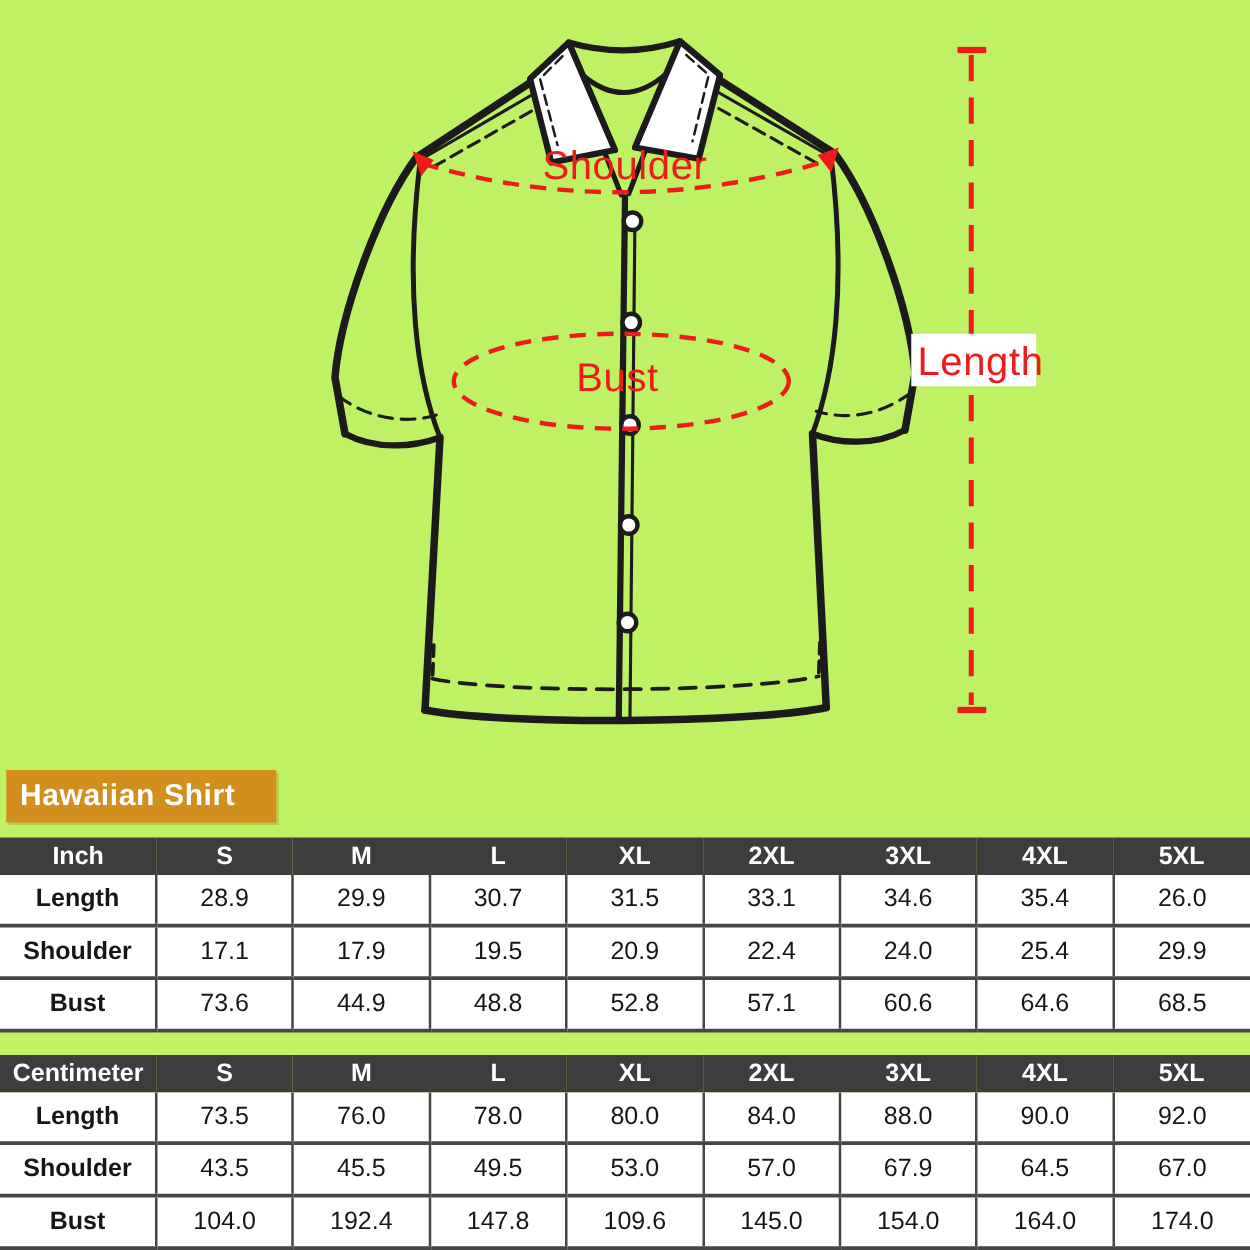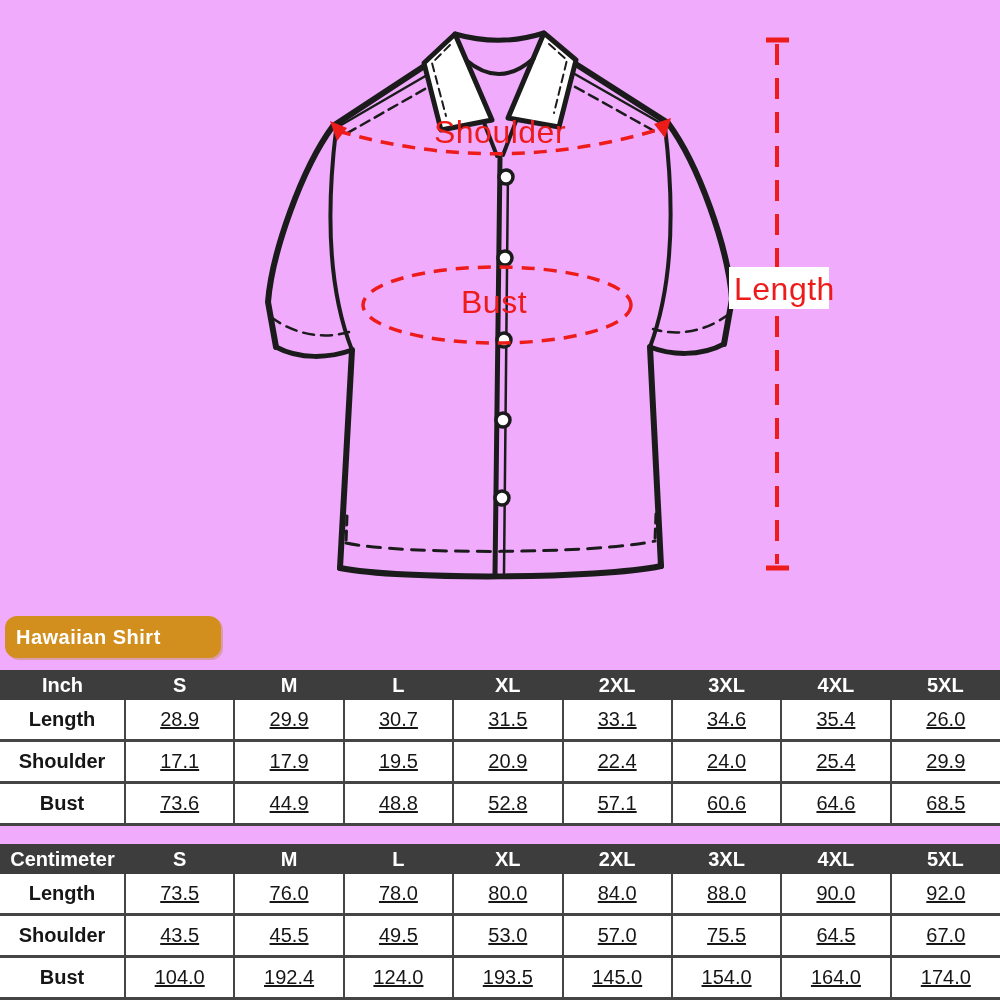--- a/index.html
+++ b/index.html
@@ -1,58 +1,57 @@
 <!DOCTYPE html>
 <html style="--red: #ee1b1b; --banner-bg: #d28f1e; --header-bg: #3d3d3d; --line: #454545;"><head>
 <meta charset="utf-8">
 <style>
   html,body { margin:0; padding:0; background:#fff; }
   .canvas {
     position:relative; width:1000px; height:1000px;
-    background:#f0abfc; overflow:hidden;
+    background:#bef264; overflow:hidden;
     font-family:"Liberation Sans", sans-serif;
   }
   .shirt-svg { position:absolute; top:0; left:0; display:block; }
 
   .annot-stroke { stroke: var(--red,#ee1b1b); fill:none; }
   .annot-fill   { fill: var(--red,#ee1b1b); stroke:none; }
   .annot-text   {
     fill: var(--red,#ee1b1b);
     font-family:"Liberation Sans", sans-serif;
     font-size:32px; letter-spacing:0.5px;
   }
 
   .banner {
     position:absolute; left:5px; top:616px; width:216px; height:42px;
     background: var(--banner-bg,#d28f1e);
-    color:#ffffff; font-weight:bold; font-size:20px; line-height:42px;
+    color:#ffffff; font-weight:bold; font-size:24px; line-height:42px;
     padding-left:11px; box-sizing:border-box; letter-spacing:0.5px;
     box-shadow: 2px 2px 0 rgba(180,130,30,0.35);
-    border-radius: 12px;
   }
 
   table.size-table {
     position:absolute; left:0; width:1000px;
     border-collapse:collapse; table-layout:fixed;
   }
   #table-inch { top:670px; }
   #table-cm   { top:844px; }
   table.size-table col.unit-col  { width:12.5%; }
   table.size-table col.size-col  { width:10.9375%; }
   table.size-table th {
     background: var(--header-bg,#3d3d3d); color:#ffffff;
     font-size:20px; font-weight:bold; height:30px; padding:0;
     text-align:center; border:none;
   }
   table.size-table td {
     background:#ffffff; color:#161616; font-size:20px;
     height:39px; padding:0; text-align:center; vertical-align:middle;
     border-bottom:3px solid var(--line,#454545);
   }
-  table.size-table td + td { border-left:2px solid var(--line,#454545);text-decoration:underline; }
+  table.size-table td + td { border-left:2px solid var(--line,#454545); }
   table.size-table td.row-label { font-weight:bold; }
 </style>
 </head>
 <body>
 
 <div class="canvas">
 
   <svg class="shirt-svg" width="1000" height="612" viewBox="0 0 1000 612">
     <g stroke="#1b1b1b" fill="none" stroke-linecap="round" stroke-linejoin="round">
 
@@ -217,30 +216,30 @@
           <td>90.0</td>
           <td>92.0</td>
         </tr>
         <tr>
           <td class="row-label">Shoulder</td>
           <td>43.5</td>
           <td>45.5</td>
           <td>49.5</td>
           <td>53.0</td>
           <td>57.0</td>
-          <td>75.5</td>
+          <td>67.9</td>
           <td>64.5</td>
           <td>67.0</td>
         </tr>
         <tr>
           <td class="row-label">Bust</td>
           <td>104.0</td>
           <td>192.4</td>
-          <td>124.0</td>
-          <td>193.5</td>
+          <td>147.8</td>
+          <td>109.6</td>
           <td>145.0</td>
           <td>154.0</td>
           <td>164.0</td>
           <td>174.0</td>
         </tr>
       </tbody>
     </table>
 
 </div>
 

